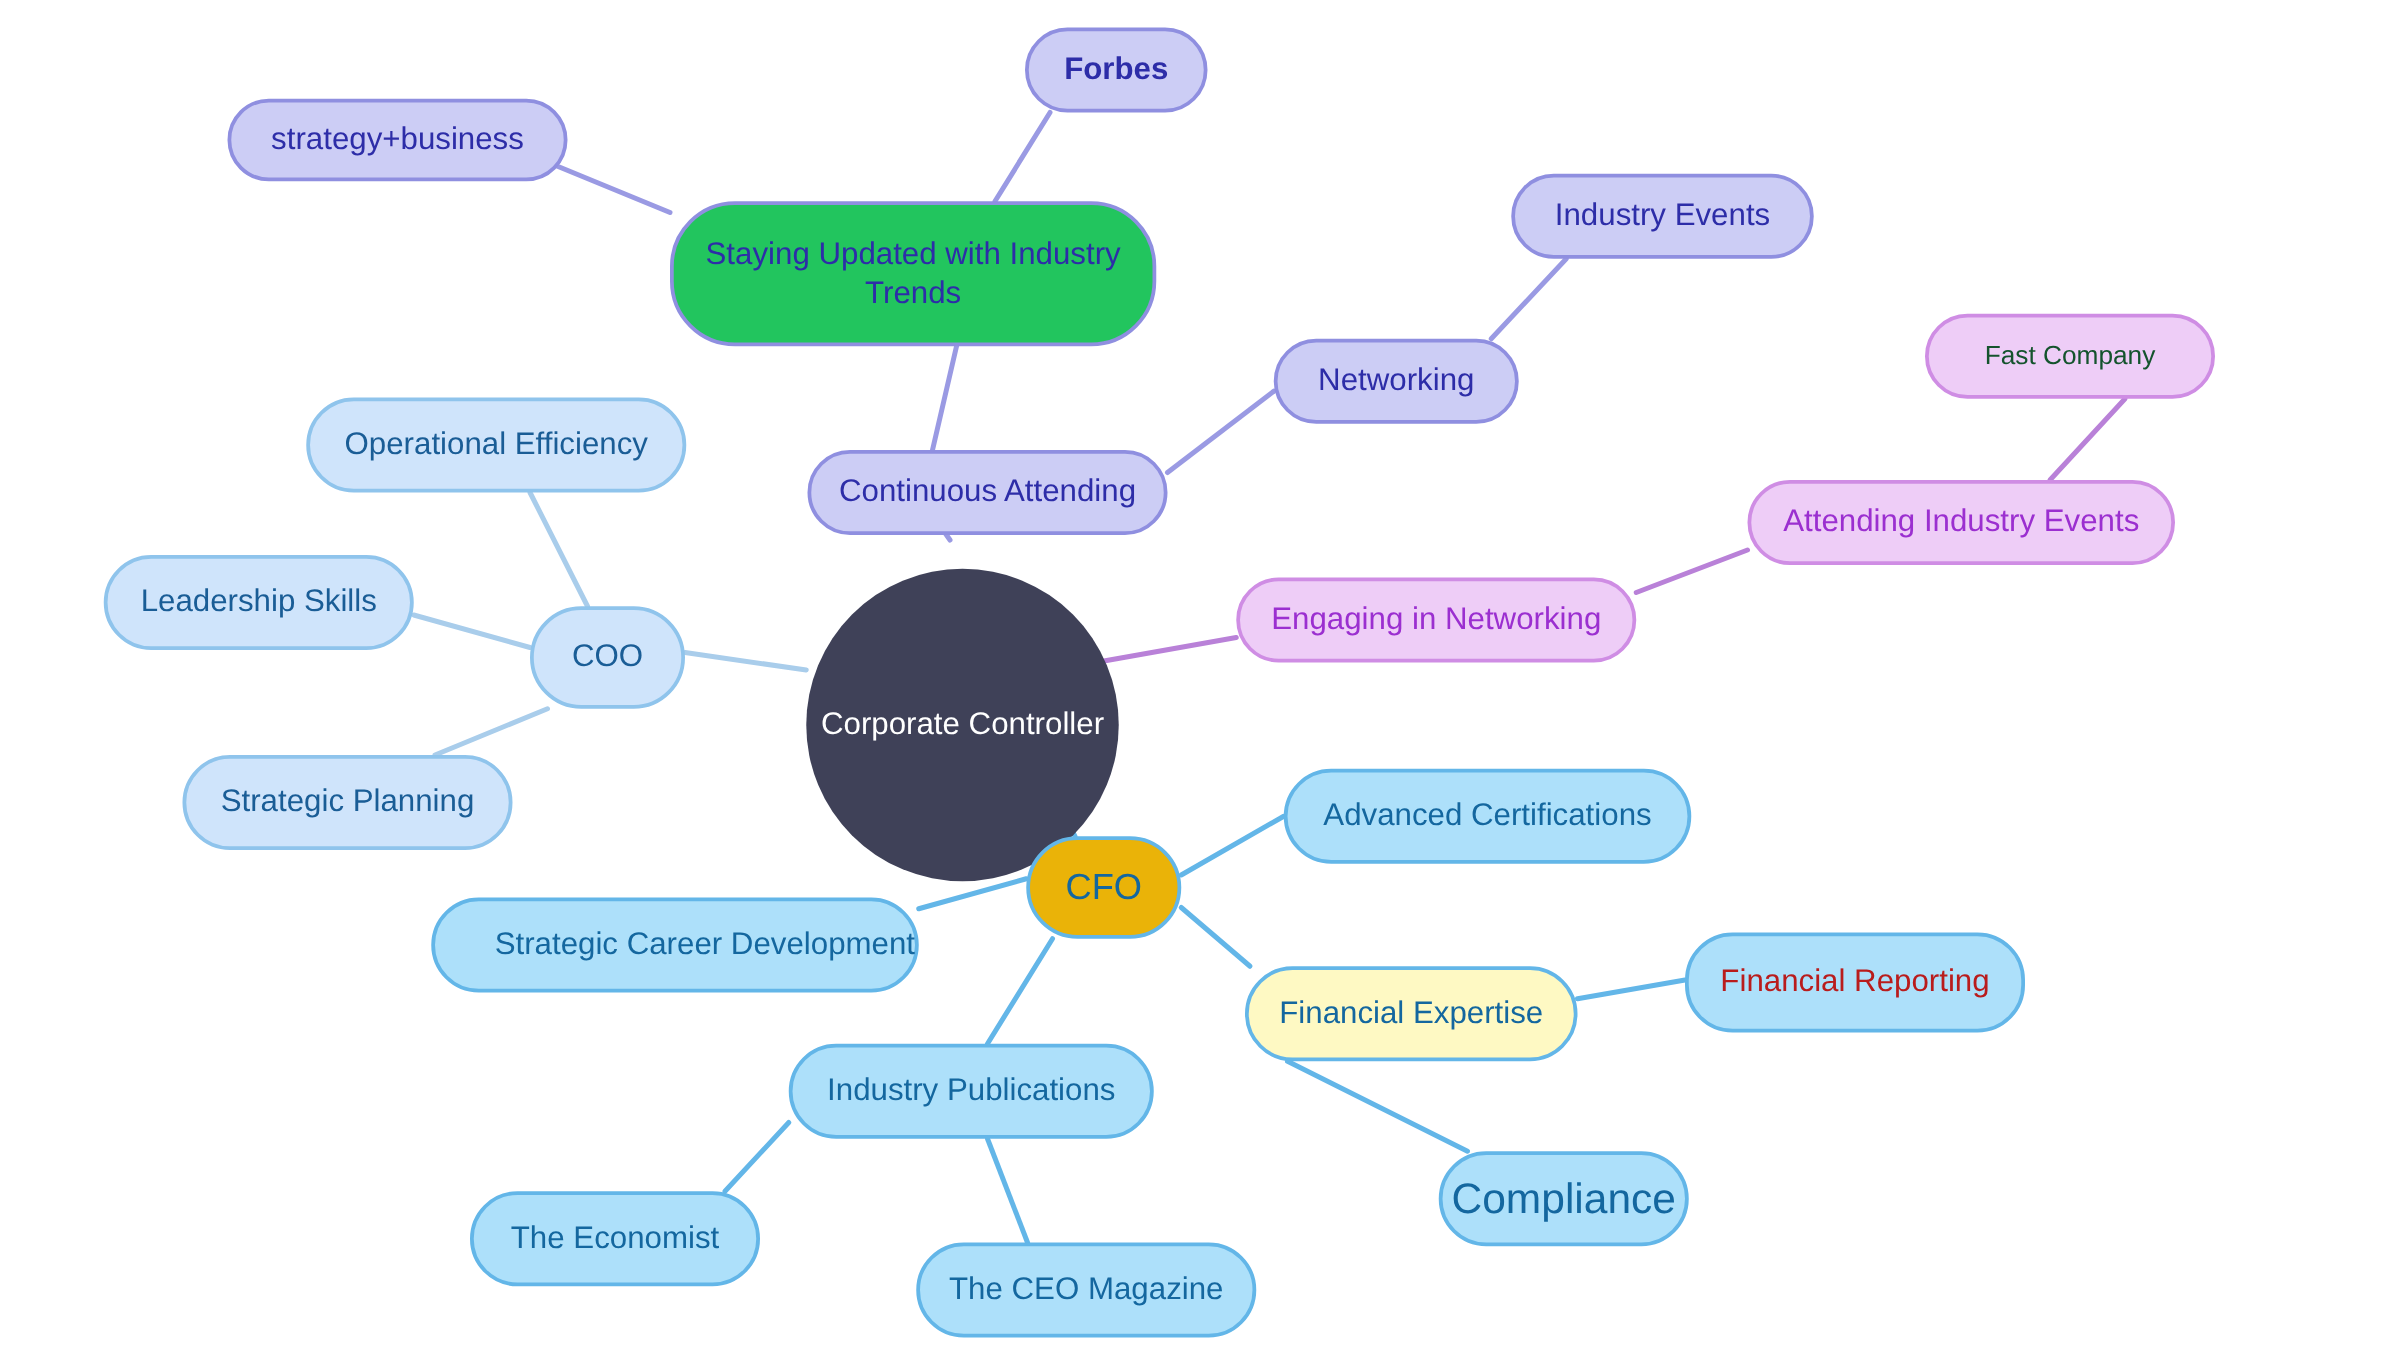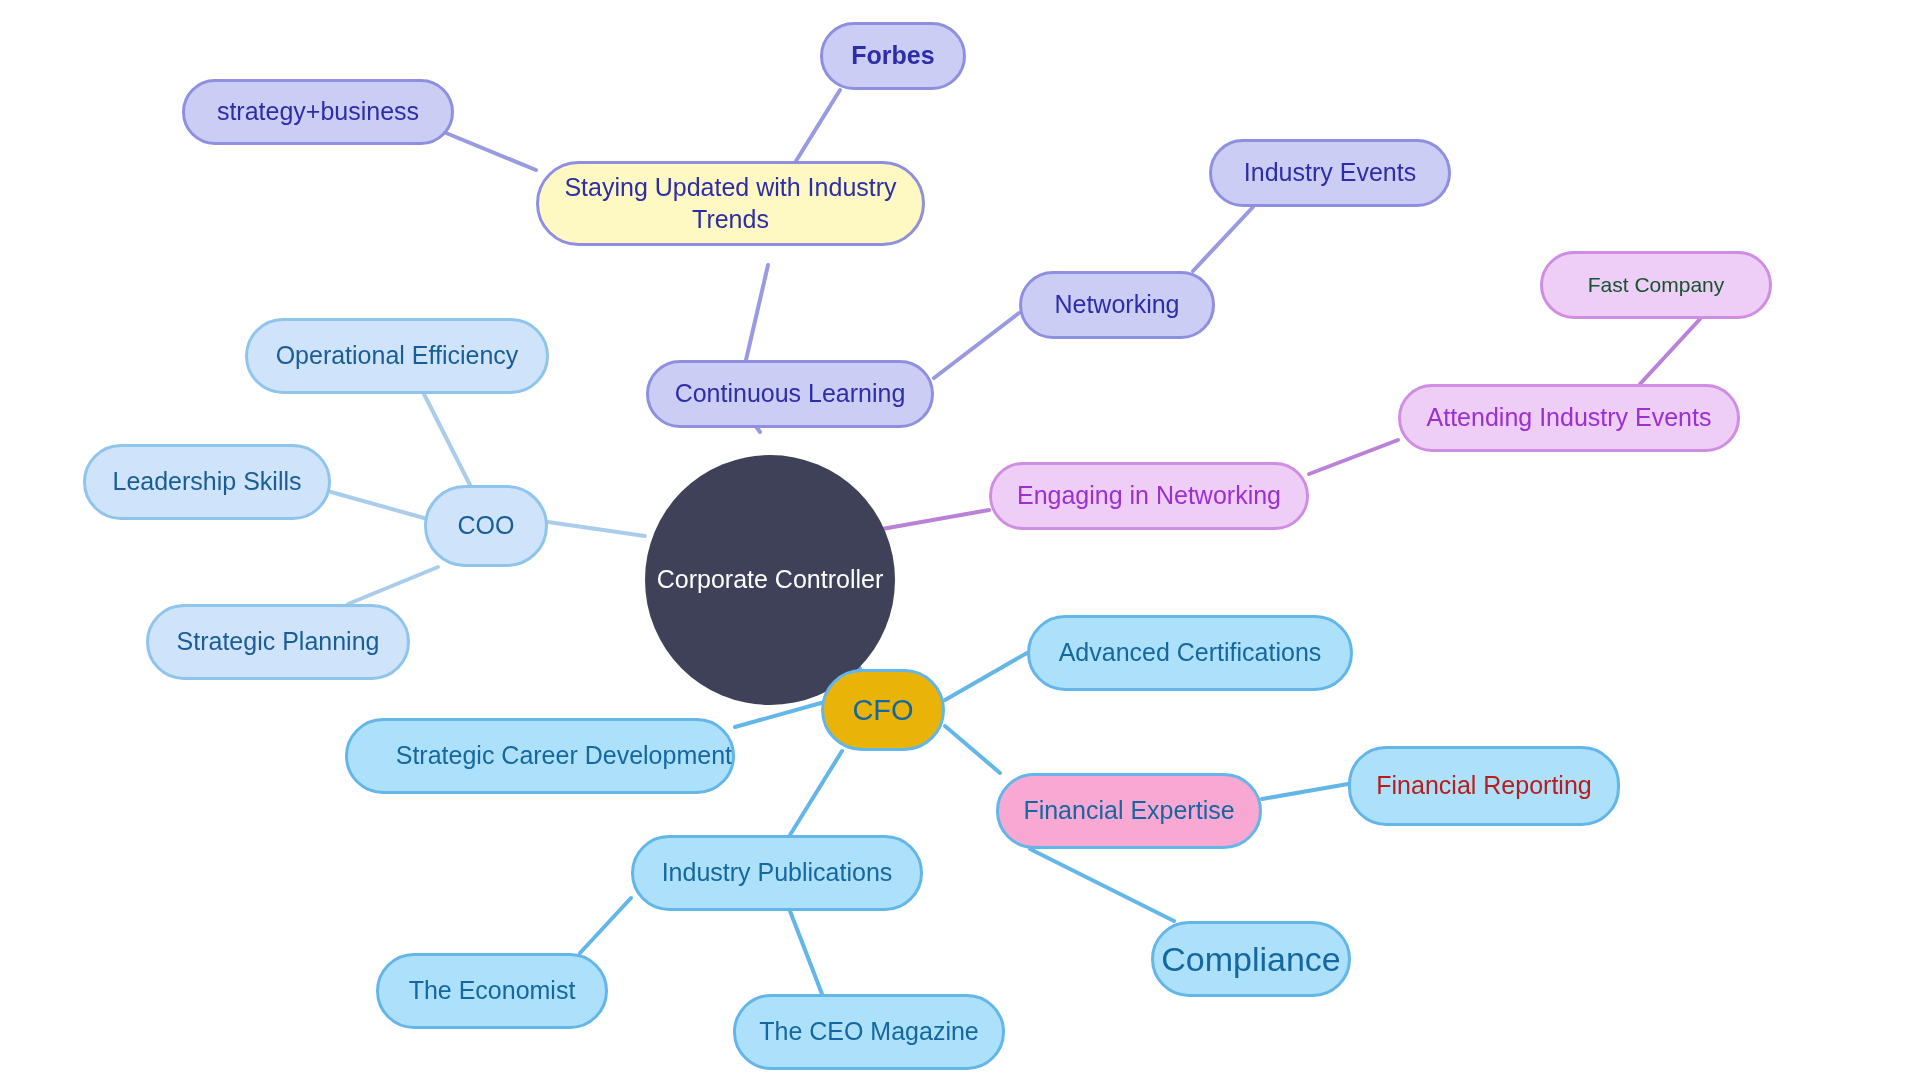--- a/index.html
+++ b/index.html
@@ -73,37 +73,37 @@
       <line x1="945" y1="726" x2="1000" y2="773" stroke="#63b6e8" stroke-width="4" stroke-linecap="round"></line>
       <line x1="1262" y1="799" x2="1348" y2="784" stroke="#63b6e8" stroke-width="4" stroke-linecap="round"></line>
       <line x1="1030" y1="849" x2="1174" y2="921" stroke="#63b6e8" stroke-width="4" stroke-linecap="round"></line>
       <line x1="821" y1="703" x2="735" y2="727" stroke="#63b6e8" stroke-width="4" stroke-linecap="round"></line>
       <line x1="842" y1="751" x2="790" y2="835" stroke="#63b6e8" stroke-width="4" stroke-linecap="round"></line>
       <line x1="631" y1="898" x2="580" y2="953" stroke="#63b6e8" stroke-width="4" stroke-linecap="round"></line>
       <line x1="790" y1="911" x2="822" y2="994" stroke="#63b6e8" stroke-width="4" stroke-linecap="round"></line>
     </svg>
   <div id="nodes-layer">
       <div class="node node-root" style="left: 645px; top: 455px; width: 250px; height: 250px; background: rgb(63, 65, 88); color: rgb(255, 255, 255); font-size: 25px; border: none; border-radius: 50%;"><span>Corporate Controller</span></div>
-      <div class="node node-pill" style="left: 646px; top: 360px; width: 288px; height: 68px; background: rgb(204, 205, 245); color: rgb(45, 45, 168); font-size: 25px; border-color: rgb(143, 143, 224); border-radius: 34px;"><span>Continuous Learning</span></div>
-      <div class="node node-pill" style="left: 536px; top: 161px; width: 389px; height: 85px; background: #fef9c3; color: rgb(45, 45, 168); font-size: 25px; border-color: rgb(143, 143, 224); border-radius: 52px;"><span>Staying Updated with Industry
+      <div class="node node-pill" style="left: 646px; top: 360px; width: 288px; height: 68px; background: rgb(204, 205, 245); color: rgb(45, 45, 168); font-size: 25px; border-color: rgb(143, 143, 224); border-radius: 34px;"><span>Continuous Attending</span></div>
+      <div class="node node-pill" style="left: 536px; top: 161px; width: 389px; height: 116px; background: #22c55e; color: rgb(45, 45, 168); font-size: 25px; border-color: rgb(143, 143, 224); border-radius: 52px;"><span>Staying Updated with Industry
 Trends</span></div>
       <div class="node node-pill" style="left: 182px; top: 79px; width: 272px; height: 66px; background: rgb(204, 205, 245); color: rgb(45, 45, 168); font-size: 25px; border-color: rgb(143, 143, 224); border-radius: 33px;"><span>strategy+business</span></div>
       <div class="node node-pill" style="left: 820px; top: 22px; width: 146px; height: 68px; background: rgb(204, 205, 245); color: rgb(45, 45, 168); font-size: 25px; border-color: rgb(143, 143, 224); border-radius: 34px; font-weight: bold;"><span>Forbes</span></div>
       <div class="node node-pill" style="left: 1019px; top: 271px; width: 196px; height: 68px; background: rgb(204, 205, 245); color: rgb(45, 45, 168); font-size: 25px; border-color: rgb(143, 143, 224); border-radius: 34px;"><span>Networking</span></div>
       <div class="node node-pill" style="left: 1209px; top: 139px; width: 242px; height: 68px; background: rgb(204, 205, 245); color: rgb(45, 45, 168); font-size: 25px; border-color: rgb(143, 143, 224); border-radius: 34px;"><span>Industry Events</span></div>
       <div class="node node-pill" style="left: 989px; top: 462px; width: 320px; height: 68px; background: rgb(238, 205, 247); color: rgb(155, 47, 208); font-size: 25px; border-color: rgb(207, 141, 228); border-radius: 34px;"><span>Engaging in Networking</span></div>
       <div class="node node-pill" style="left: 1398px; top: 384px; width: 342px; height: 68px; background: rgb(238, 205, 247); color: rgb(155, 47, 208); font-size: 25px; border-color: rgb(207, 141, 228); border-radius: 34px;"><span>Attending Industry Events</span></div>
       <div class="node node-pill" style="left: 1540px; top: 251px; width: 232px; height: 68px; background: rgb(238, 205, 247); color: #14532d; font-size: 21px; border-color: rgb(207, 141, 228); border-radius: 34px;"><span>Fast Company</span></div>
       <div class="node node-pill" style="left: 424px; top: 485px; width: 124px; height: 82px; background: rgb(207, 228, 251); color: rgb(26, 93, 150); font-size: 25px; border-color: rgb(143, 196, 236); border-radius: 41px;"><span>COO</span></div>
       <div class="node node-pill" style="left: 245px; top: 318px; width: 304px; height: 76px; background: rgb(207, 228, 251); color: rgb(26, 93, 150); font-size: 25px; border-color: rgb(143, 196, 236); border-radius: 38px;"><span>Operational Efficiency</span></div>
       <div class="node node-pill" style="left: 83px; top: 444px; width: 248px; height: 76px; background: rgb(207, 228, 251); color: rgb(26, 93, 150); font-size: 25px; border-color: rgb(143, 196, 236); border-radius: 38px;"><span>Leadership Skills</span></div>
       <div class="node node-pill" style="left: 146px; top: 604px; width: 264px; height: 76px; background: rgb(207, 228, 251); color: rgb(26, 93, 150); font-size: 25px; border-color: rgb(143, 196, 236); border-radius: 38px;"><span>Strategic Planning</span></div>
       <div class="node node-pill" style="left: 821px; top: 669px; width: 124px; height: 82px; background: #eab308; color: rgb(20, 103, 159); font-size: 29px; border-color: rgb(99, 182, 232); border-radius: 41px;"><span>CFO</span></div>
       <div class="node node-pill" style="left: 1027px; top: 615px; width: 326px; height: 76px; background: rgb(173, 224, 250); color: rgb(20, 103, 159); font-size: 25px; border-color: rgb(99, 182, 232); border-radius: 38px;"><span>Advanced Certifications</span></div>
-      <div class="node node-pill" style="left: 996px; top: 773px; width: 266px; height: 76px; background: #f9a8d4; color: rgb(20, 103, 159); font-size: 25px; border-color: rgb(99, 182, 232); border-radius: 38px;"><span>Financial Expertise</span></div>
+      <div class="node node-pill" style="left: 996px; top: 773px; width: 266px; height: 76px; background: #fef9c3; color: rgb(20, 103, 159); font-size: 25px; border-color: rgb(99, 182, 232); border-radius: 38px;"><span>Financial Expertise</span></div>
       <div class="node node-pill" style="left: 1348px; top: 746px; width: 272px; height: 80px; background: rgb(173, 224, 250); color: #b91c1c; font-size: 25px; border-color: rgb(99, 182, 232); border-radius: 38px;"><span>Financial Reporting</span></div>
       <div class="node node-pill" style="left: 1151px; top: 921px; width: 200px; height: 76px; background: rgb(173, 224, 250); color: rgb(20, 103, 159); font-size: 34px; border-color: rgb(99, 182, 232); border-radius: 38px;"><span>Compliance</span></div>
       <div class="node node-pill" style="left: 345px; top: 718px; width: 390px; height: 76px; background: rgb(173, 224, 250); color: rgb(20, 103, 159); font-size: 25px; border-color: rgb(99, 182, 232); border-radius: 38px; justify-content: flex-end;"><span>Strategic Career Development</span></div>
       <div class="node node-pill" style="left: 631px; top: 835px; width: 292px; height: 76px; background: rgb(173, 224, 250); color: rgb(20, 103, 159); font-size: 25px; border-color: rgb(99, 182, 232); border-radius: 38px;"><span>Industry Publications</span></div>
       <div class="node node-pill" style="left: 376px; top: 953px; width: 232px; height: 76px; background: rgb(173, 224, 250); color: rgb(20, 103, 159); font-size: 25px; border-color: rgb(99, 182, 232); border-radius: 38px;"><span>The Economist</span></div>
       <div class="node node-pill" style="left: 733px; top: 994px; width: 272px; height: 76px; background: rgb(173, 224, 250); color: rgb(20, 103, 159); font-size: 25px; border-color: rgb(99, 182, 232); border-radius: 38px;"><span>The CEO Magazine</span></div>
     </div>
 </div>
 
 </body></html>

